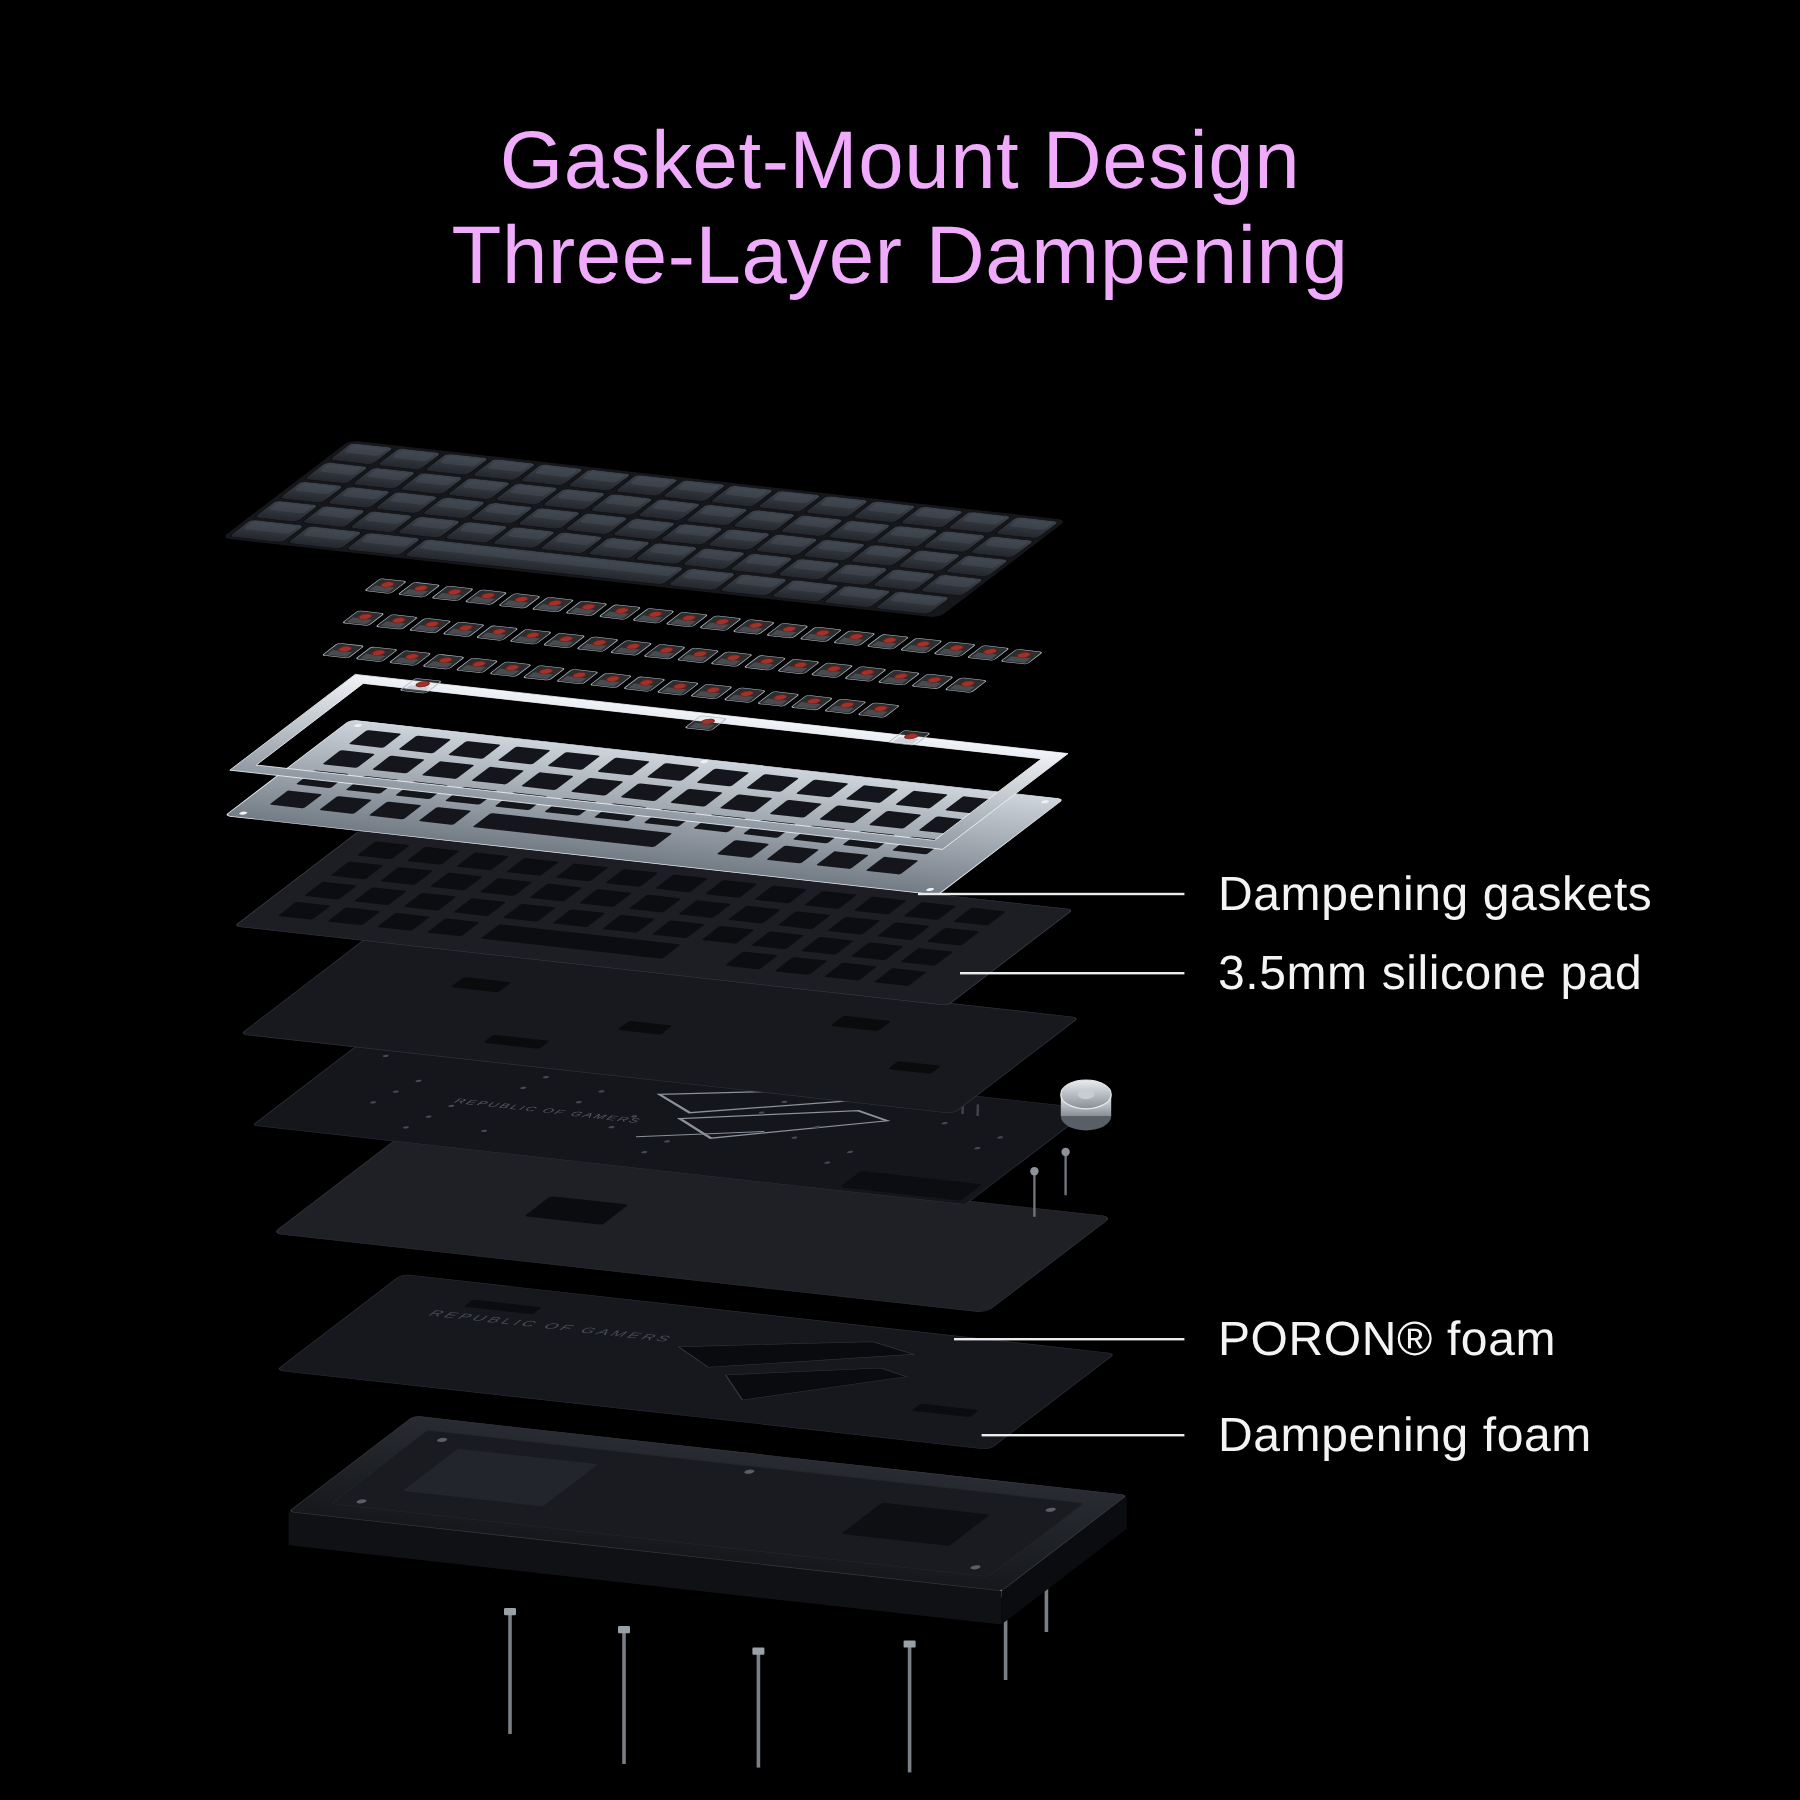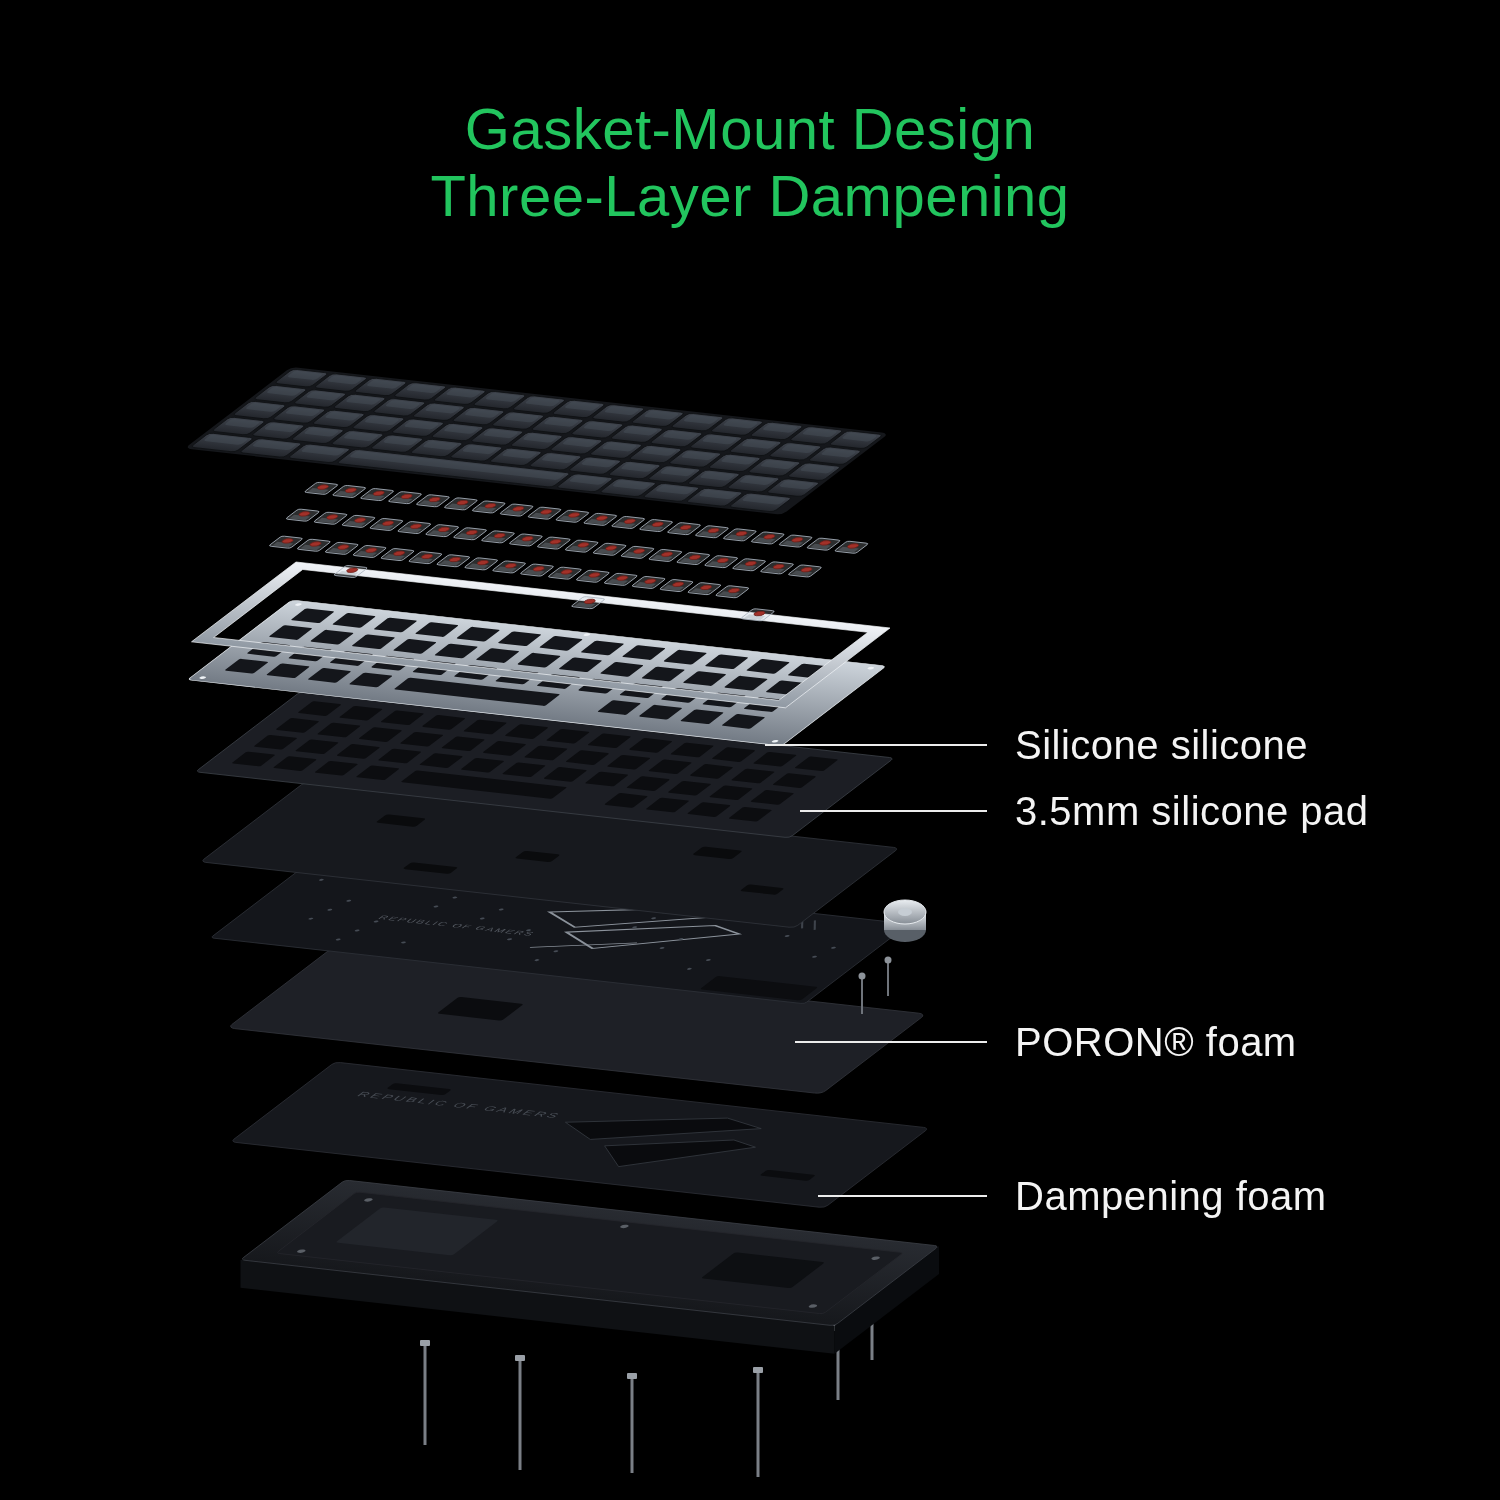--- a/index.html
+++ b/index.html
@@ -2,22 +2,22 @@
 <html><head>
 <meta charset="utf-8">
 <style>
   html,body{margin:0;padding:0}
   body{
     width:1500px;height:1500px;background:#000;position:relative;overflow:hidden;
     font-family:"Liberation Sans",sans-serif;
   }
   .headline{
     position:absolute;top:95px;left:0;width:100%;margin:0;
-    text-align:center;color:#22c55e;font-weight:400;line-height:1.16;
-    font-size:58px;letter-spacing:.5px;
+    text-align:center;color:#f0abfc;font-weight:400;line-height:1.16;
+    font-size:68px;letter-spacing:.5px;
   }
   .headline span{display:block}
   svg.diagram{position:absolute;left:0;top:0;width:1500px;height:1500px}
   svg text{font-family:"Liberation Sans",sans-serif}
   .callout{position:absolute;display:flex;align-items:center;height:48px;color:#f4f4f4}
   .callout .line{border-top:2px solid #ececec;margin-right:28px;height:0}
   .callout .label{font-size:40px;white-space:nowrap;letter-spacing:.5px}
 </style>
 </head>
 <body>
@@ -585,29 +585,29 @@
       <rect x="508" y="157" width="36" height="15" rx="4" fill="#4a515b" opacity="0.45"></rect>
       <rect x="552" y="154" width="44" height="34" rx="5" fill="url(#keyG)" stroke="#0e1013"></rect>
       <rect x="556" y="157" width="36" height="15" rx="4" fill="#4a515b" opacity="0.45"></rect>
       <rect x="600" y="154" width="50" height="34" rx="5" fill="url(#keyG)" stroke="#0e1013"></rect>
       <rect x="604" y="157" width="42" height="15" rx="4" fill="#4a515b" opacity="0.45"></rect>
     </g>
   </svg>
 
 <div class="callout" style="left:765px;top:721px">
   <div class="line" style="width:222px"></div>
-  <div class="label">Silicone silicone</div>
+  <div class="label">Dampening gaskets</div>
 </div>
 
 <div class="callout" style="left:800px;top:787px">
   <div class="line" style="width:187px"></div>
   <div class="label">3.5mm silicone pad</div>
 </div>
 
-<div class="callout" style="left:795px;top:1018px">
+<div class="callout" style="left:795px;top:1092px">
   <div class="line" style="width:192px"></div>
   <div class="label">PORON® foam</div>
 </div>
 
 <div class="callout" style="left:818px;top:1172px">
   <div class="line" style="width:169px"></div>
   <div class="label">Dampening foam</div>
 </div>
 
 </body></html>

